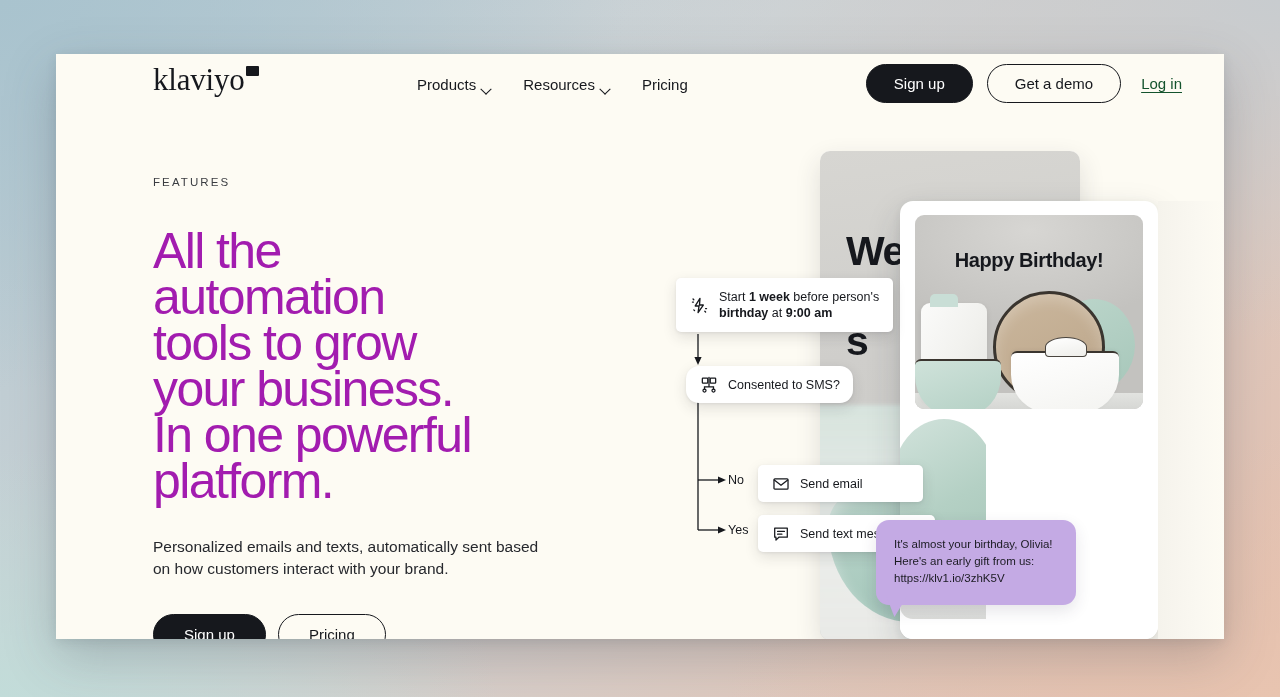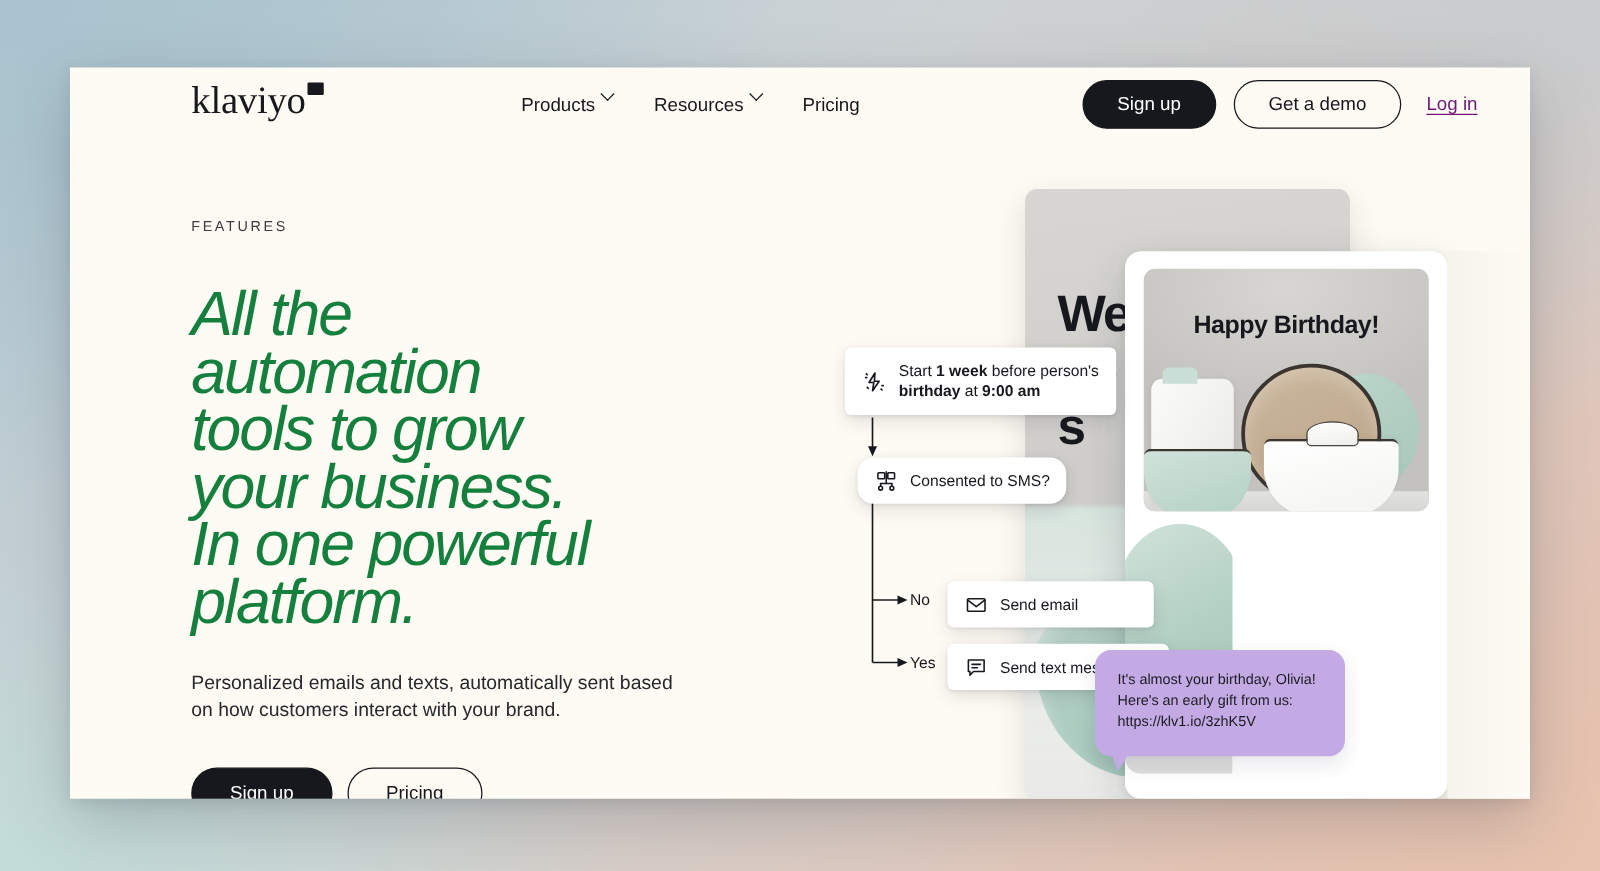--- a/index.html
+++ b/index.html
@@ -71,21 +71,21 @@
   .main-nav {
     position: absolute;
     left: 361px;
     top: 20px;
     display: flex;
     align-items: center;
     gap: 33px;
   }
   .nav-item {
     display: flex;
-    align-items: flex-start;
+    align-items: flex-end;
     gap: 6px;
     font-size: 15px;
     color: #16181d;
     font-weight: 400;
     cursor: pointer;
     line-height: 22px;
   }
   .chev {
     display: inline-block;
     width: 8px;
@@ -123,21 +123,21 @@
   }
   .btn-outline {
     background: transparent;
     color: #16181d;
     height: 39px;
     padding: 0 27px;
     border: 1.5px solid #16181d;
   }
   .link-login {
     font-size: 15px;
-    color: #701a75;
+    color: #14532d;
     text-decoration: underline;
     text-underline-offset: 3px;
     cursor: pointer;
     margin-left: 6px;
   }
 
   
   .hero-left {
     position: absolute;
     left: 97px;
@@ -148,25 +148,24 @@
     font-size: 11.5px;
     letter-spacing: 2.1px;
     color: #3b3d42;
     font-weight: 500;
     margin-bottom: 40px;
   }
   .hero-title {
     font-size: 50px;
     line-height: 46px;
     letter-spacing: -1.6px;
-    color: #15803d;
+    color: #a21caf;
     font-weight: 400;
     margin-bottom: 0;
     max-width: 340px;
-    font-style: italic;
   }
   .hero-sub {
     margin-top: 32px;
     font-size: 15.5px;
     line-height: 22px;
     color: #26282d;
     max-width: 390px;
   }
   .hero-cta {
     margin-top: 34px;

